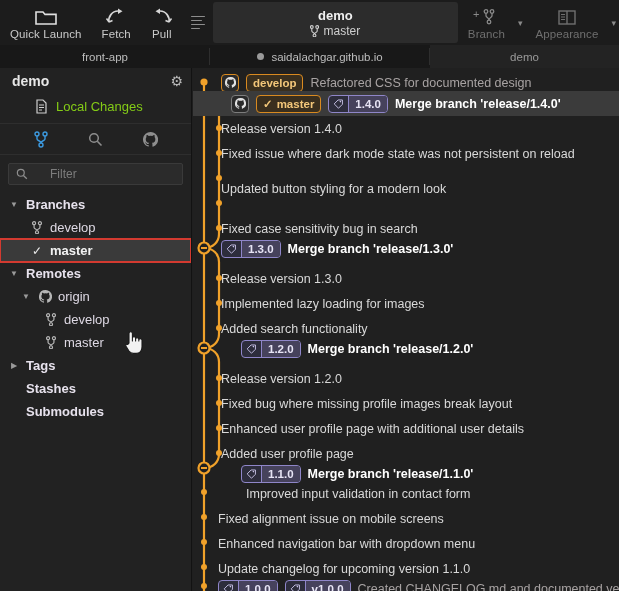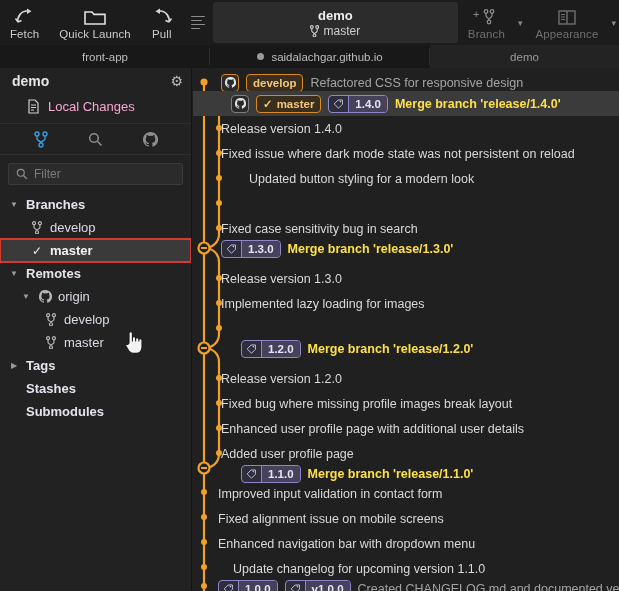--- a/index.html
+++ b/index.html
@@ -69,41 +69,41 @@
     display: flex; flex-direction: column;
   }
   .sb-head {
     height: 26px; display: flex; align-items: center; padding: 0 8px 0 12px;
   }
   .sb-head .title { font-size: 14px; font-weight: bold; color: #e6e6e6; flex: 1; }
   .gear { color: #b9b9b9; font-size: 14px; line-height: 1; }
 
   .sb-row {
     height: 25px; display: flex; align-items: center; gap: 8px;
-    padding-left: 26px; font-size: 13px; color: #f9a8d4;
+    padding-left: 34px; font-size: 13px; color: #84cc16;
   }
   .sb-row.sel { background: #3a3a3a; }
   .sb-row .ico { width: 14px; display:flex; align-items:center; justify-content:center; color:#cfcfcf; }
 
   .sb-tabs {
     height: 32px; margin-top: 4px;
     border-top: 1px solid #2e2e2e; border-bottom: 1px solid #2e2e2e;
     display: flex; align-items: center; justify-content: center; gap: 40px;
   }
   .sb-tabs .sbt { color: #8e8e8e; display:flex; align-items:center; }
   .sb-tabs .sbt.active { color: #3c9ae0; }
 
   .filter-wrap { padding: 8px 8px 6px 8px; }
   .filter {
     height: 22px; background: #2b2b2b; border: 1px solid #3a3a3a; border-radius: 2px;
     display: flex; align-items: center; gap: 6px; padding: 0 7px;
   }
   .filter input {
     background: transparent; border: none; outline: none; color: #cfcfcf;
-    font-size: 12px; font-family: "Liberation Sans", sans-serif; width: 100%;
+    font-size: 12px; font-family: "Liberation Sans", sans-serif; width: 100%; margin-left: 16px;
   }
   .filter input::placeholder { color: #7d7d7d; }
 
   .tree { padding-top: 2px; font-size: 13px; overflow: hidden; }
   .tr {
     height: 23px; display: flex; align-items: center; gap: 6px;
     color: #ded9e4; position: relative;
   }
   .tr .arrow { width: 12px; text-align: center; font-size: 8px; color: #9a9a9a; flex: 0 0 12px; }
   .tr .ico { width: 14px; flex: 0 0 14px; display:flex; align-items:center; justify-content:center; color:#b6b6b6; }
@@ -127,21 +127,21 @@
   }
   .graph { position: absolute; top: 0; left: 0; width: 60px; height: 100%; }
   .rows { position: absolute; top: 0; left: 0; right: 0; bottom: 0; }
   .crow {
     position: absolute; left: 0; right: 0; height: 25px;
     display: flex; align-items: center; gap: 7px; padding-left: 28px;
     font-size: 12.5px; white-space: nowrap;
   }
   .crow.selected { background: #3b3b3b; }
   .crow .msg { color: #d9d9d9; }
-  .crow .msg.bold { font-weight: bold; color: #fde047; }
+  .crow .msg.bold { font-weight: bold; color: #ffffff; }
   .crow .msg.dim { color: #a8a3a3; }
 
   .gh-chip {
     width: 18px; height: 18px; border-radius: 4px;
     border: 1.5px solid #d98a20; background: #2a2a2a;
     display:flex; align-items:center; justify-content:center; flex:0 0 auto;
   }
   .gh-chip.plain { border-color: #7d7d7d; }
   .branch-chip {
     height: 18px; border-radius: 4px; border: 1.5px solid #d98a20;
@@ -160,39 +160,39 @@
     color: #e7e4f5; background: #46425c; border-left: 1.5px solid #8f86c9;
   }
   svg { display: block; }
 </style>
 </head>
 <body>
 
 <div id="app">
 
   <div class="toolbar">
+
+    <div class="tb-btn">
+      <span class="tb-ico">
+        <svg width="22" height="18" viewBox="0 0 22 18">
+            <path d="M1 16V4h7l2 2.4h11V16z" fill="none" stroke="#e0e0e0" stroke-width="1.6"></path>
+          </svg>
+      </span>
+      <span class="tb-lbl">Quick Launch</span>
+    </div>
 
     <div class="tb-btn">
       <span class="tb-ico">
         <svg width="22" height="18" viewBox="0 0 22 18">
             <path d="M4 14C3 9 7 3 13 3" fill="none" stroke="#d6d6d6" stroke-width="1.7"></path>
             <path d="M13 0.5 17.5 3.3 13 6z" fill="#d6d6d6"></path>
             <path d="M4 14 L1.5 10.5 M4 14 L7.5 12.5" stroke="#d6d6d6" stroke-width="1.5" fill="none"></path>
           </svg>
       </span>
       <span class="tb-lbl">Fetch</span>
-    </div>
-
-    <div class="tb-btn">
-      <span class="tb-ico">
-        <svg width="22" height="18" viewBox="0 0 22 18">
-            <path d="M1 16V4h7l2 2.4h11V16z" fill="none" stroke="#e0e0e0" stroke-width="1.6"></path>
-          </svg>
-      </span>
-      <span class="tb-lbl">Quick Launch</span>
     </div>
 
     <div class="tb-btn">
       <span class="tb-ico">
         <svg width="22" height="18" viewBox="0 0 22 18">
             <path d="M18 14C19 9 15 3 9 3" fill="none" stroke="#d6d6d6" stroke-width="1.7"></path>
             <path d="M9 0.5 4.5 3.3 9 6z" fill="#d6d6d6"></path>
             <path d="M18 14 L20.5 10.5 M18 14 L14.5 12.5" stroke="#d6d6d6" stroke-width="1.5" fill="none"></path>
           </svg>
       </span>
@@ -460,21 +460,21 @@
 
       <div class="crow" style="top:2px;">
         <span class="gh-chip">
           <svg width="11" height="11" viewBox="0 0 16 16">
               <path fill="#e2e2e2" d="M8 0a8 8 0 00-2.53 15.59c.4.07.55-.17.55-.38v-1.34c-2.23.48-2.7-1.07-2.7-1.07-.36-.93-.89-1.18-.89-1.18-.73-.5.06-.49.06-.49.8.06 1.23.83 1.23.83.72 1.23 1.88.87 2.34.67.07-.52.28-.87.51-1.07-1.78-.2-3.64-.89-3.64-3.95 0-.87.31-1.59.83-2.15-.09-.2-.36-1.02.08-2.12 0 0 .67-.21 2.2.82a7.6 7.6 0 014 0c1.53-1.03 2.2-.82 2.2-.82.44 1.1.17 1.92.08 2.12.52.56.83 1.28.83 2.15 0 3.07-1.87 3.75-3.65 3.95.29.25.54.73.54 1.48v2.2c0 .21.15.46.55.38A8 8 0 008 0z"></path>
             </svg>
         </span>
         <span class="branch-chip">
           <span>develop</span>
         </span>
-        <span class="msg dim">Refactored CSS for responsive design</span>
+        <span class="msg dim">Refactored CSS for documented design</span>
       </div>
 
       <div class="crow selected" style="top:23px; padding-left:38px;">
         <span class="gh-chip plain">
           <svg width="11" height="11" viewBox="0 0 16 16">
               <path fill="#e2e2e2" d="M8 0a8 8 0 00-2.53 15.59c.4.07.55-.17.55-.38v-1.34c-2.23.48-2.7-1.07-2.7-1.07-.36-.93-.89-1.18-.89-1.18-.73-.5.06-.49.06-.49.8.06 1.23.83 1.23.83.72 1.23 1.88.87 2.34.67.07-.52.28-.87.51-1.07-1.78-.2-3.64-.89-3.64-3.95 0-.87.31-1.59.83-2.15-.09-.2-.36-1.02.08-2.12 0 0 .67-.21 2.2.82a7.6 7.6 0 014 0c1.53-1.03 2.2-.82 2.2-.82.44 1.1.17 1.92.08 2.12.52.56.83 1.28.83 2.15 0 3.07-1.87 3.75-3.65 3.95.29.25.54.73.54 1.48v2.2c0 .21.15.46.55.38A8 8 0 008 0z"></path>
             </svg>
         </span>
         <span class="branch-chip">
           <span>✓</span>
@@ -491,21 +491,21 @@
         </span>
         <span class="msg bold">Merge branch 'release/1.4.0'</span>
       </div>
 
       <div class="crow" style="top:48px;">
         <span class="msg">Release version 1.4.0</span>
       </div>
       <div class="crow" style="top:73px;">
         <span class="msg">Fixed issue where dark mode state was not persistent on reload</span>
       </div>
-      <div class="crow" style="top:98px;margin-left:28px;">
+      <div class="crow" style="top:108px;">
         <span class="msg">Updated button styling for a modern look</span>
       </div>
       <div class="crow" style="top:148px;">
         <span class="msg">Fixed case sensitivity bug in search</span>
       </div>
 
       <div class="crow" style="top:168px; ">
         <span class="tag-chip">
           <span class="tg-ico">
             <svg width="11" height="11" viewBox="0 0 14 14">
@@ -517,20 +517,23 @@
         </span>
         <span class="msg bold">Merge branch 'release/1.3.0'</span>
       </div>
 
       <div class="crow" style="top:198px;">
         <span class="msg">Release version 1.3.0</span>
       </div>
       <div class="crow" style="top:223px;">
         <span class="msg">Implemented lazy loading for images</span>
       </div>
+      <div class="crow" style="top:248px;">
+        <span class="msg">Added search functionality</span>
+      </div>
 
       <div class="crow" style="top:268px; padding-left:48px;">
         <span class="tag-chip">
           <span class="tg-ico">
             <svg width="11" height="11" viewBox="0 0 14 14">
                 <path d="M1.5 7.5l5-5h5.5v5.5l-5 5z" fill="none" stroke="#c9c3e8" stroke-width="1.2"></path>
                 <circle cx="9.4" cy="4.6" r="1" fill="#c9c3e8"></circle>
               </svg>
           </span>
           <span class="tg-txt">1.2.0</span>
@@ -557,30 +560,30 @@
             <svg width="11" height="11" viewBox="0 0 14 14">
                 <path d="M1.5 7.5l5-5h5.5v5.5l-5 5z" fill="none" stroke="#c9c3e8" stroke-width="1.2"></path>
                 <circle cx="9.4" cy="4.6" r="1" fill="#c9c3e8"></circle>
               </svg>
           </span>
           <span class="tg-txt">1.1.0</span>
         </span>
         <span class="msg bold">Merge branch 'release/1.1.0'</span>
       </div>
 
-      <div class="crow" style="top:413px; padding-left:25px;">
+      <div class="crow" style="top:413px; padding-left:25px;margin-left:28px;">
         <span class="msg">Improved input validation in contact form</span>
       </div>
       <div class="crow" style="top:438px; padding-left:25px;">
         <span class="msg">Fixed alignment issue on mobile screens</span>
       </div>
       <div class="crow" style="top:463px; padding-left:25px;">
         <span class="msg">Enhanced navigation bar with dropdown menu</span>
       </div>
-      <div class="crow" style="top:488px; padding-left:40px;">
+      <div class="crow" style="top:488px; padding-left:25px;">
         <span class="msg">Update changelog for upcoming version 1.1.0</span>
       </div>
 
       <div class="crow" style="top:508px; padding-left:25px;">
         <span class="tag-chip">
           <span class="tg-ico">
             <svg width="11" height="11" viewBox="0 0 14 14">
                 <path d="M1.5 7.5l5-5h5.5v5.5l-5 5z" fill="none" stroke="#c9c3e8" stroke-width="1.2"></path>
                 <circle cx="9.4" cy="4.6" r="1" fill="#c9c3e8"></circle>
               </svg>

